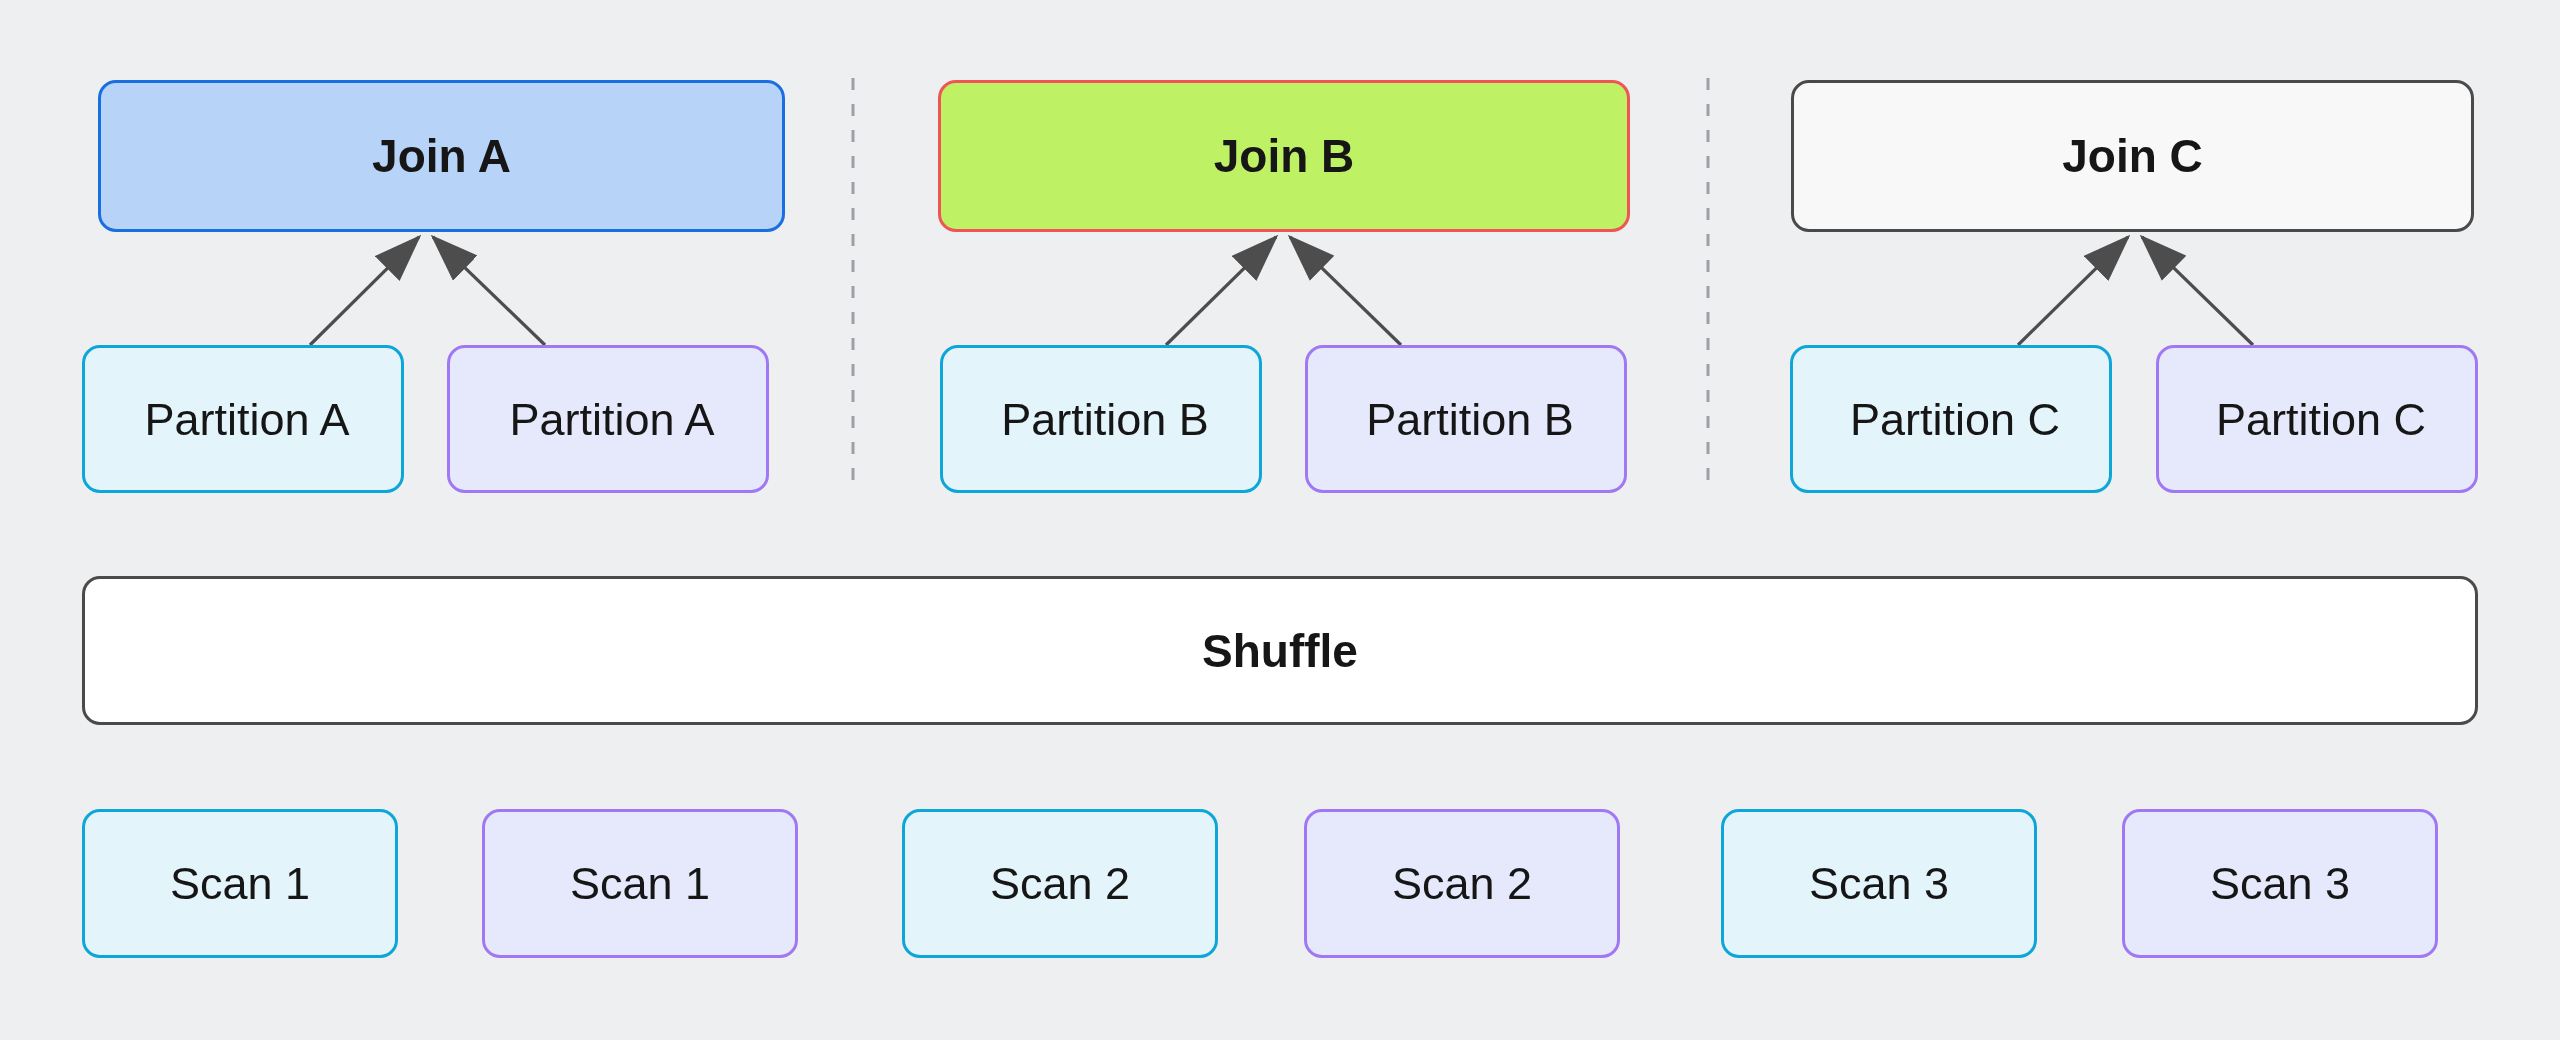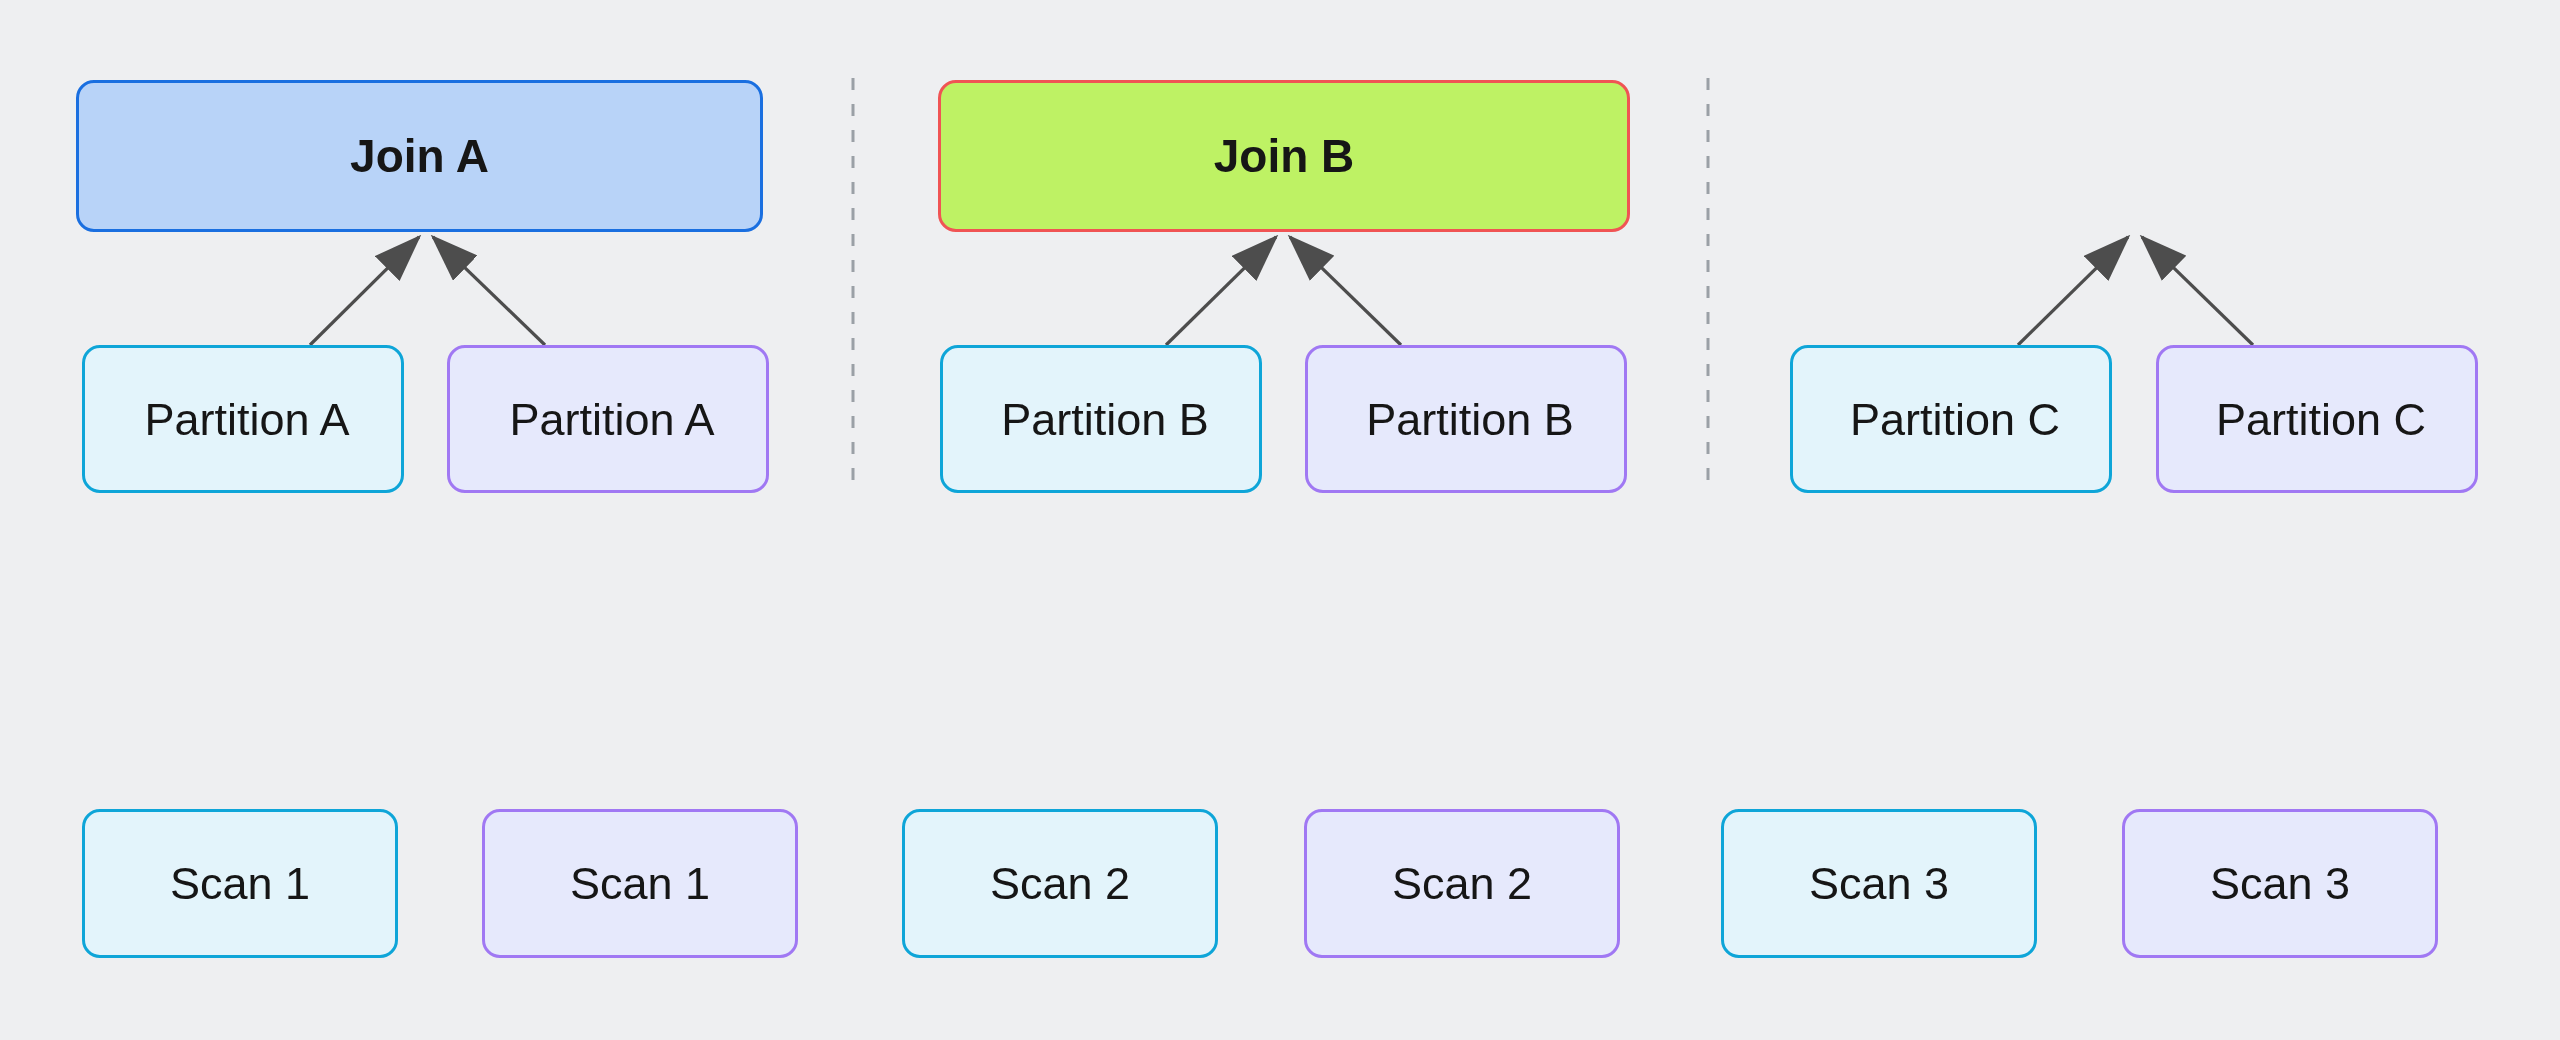--- a/index.html
+++ b/index.html
@@ -41,21 +41,21 @@
   .join .lbl, .shuffle .lbl { font-weight: 600; font-size: 46px; }
   .part  { top: 345px; height: 148px; width: 322px; padding-left: 8px; }
   .scan  { top: 809px; height: 149px; width: 316px; }
   .shuffle {
     left: 82px; top: 576px;
     width: 2396px; height: 149px;
     background: #ffffff;
     border-color: #4a4a4a;
   }
   
-  .join-a { left: 76px;   width: 687px; background: #b8d3f8; border-color: #1a6fe0; }
+  .join-a { left: 98px;   width: 687px; background: #b8d3f8; border-color: #1a6fe0; }
   .join-b { left: 938px;  width: 692px; background: #bef264; border-color: #f05454; }
   .join-c { left: 1791px; width: 683px; background: #f8f8f9; border-color: #4a4a4a; }
   
   .v-cyan   { background: #e3f4fb; border-color: #0ea5d8; }
   .v-purple { background: #e6e9fc; border-color: #a078f3; }
   
   .p0 { left: 82px; }   .p1 { left: 447px; }
   .p2 { left: 940px; }  .p3 { left: 1305px; }
   .p4 { left: 1790px; } .p5 { left: 2156px; }
   
@@ -87,40 +87,46 @@
     <line x1="2018" y1="345" x2="2128" y2="237" stroke="#4d4d4d" stroke-width="3.2" marker-end="url(#ah)"></line>
     <line x1="2253" y1="345" x2="2142" y2="237" stroke="#4d4d4d" stroke-width="3.2" marker-end="url(#ah)"></line>
   </svg>
 
   <div class="box join join-a">
     <span class="lbl">Join A</span>
   </div>
   <div class="box join join-b">
     <span class="lbl">Join B</span>
   </div>
+  <div class="box join join-c">
+    <span class="lbl">Join C</span>
+  </div>
 
   <div class="box part p0 v-cyan">
     <span class="lbl">Partition A</span>
   </div>
   <div class="box part p1 v-purple">
     <span class="lbl">Partition A</span>
   </div>
   <div class="box part p2 v-cyan">
     <span class="lbl">Partition B</span>
   </div>
   <div class="box part p3 v-purple">
     <span class="lbl">Partition B</span>
   </div>
   <div class="box part p4 v-cyan">
     <span class="lbl">Partition C</span>
   </div>
   <div class="box part p5 v-purple">
     <span class="lbl">Partition C</span>
   </div>
 
+  <div class="box shuffle">
+    <span class="lbl">Shuffle</span>
+  </div>
 
   <div class="box scan s0 v-cyan">
     <span class="lbl">Scan 1</span>
   </div>
   <div class="box scan s1 v-purple">
     <span class="lbl">Scan 1</span>
   </div>
   <div class="box scan s2 v-cyan">
     <span class="lbl">Scan 2</span>
   </div>

